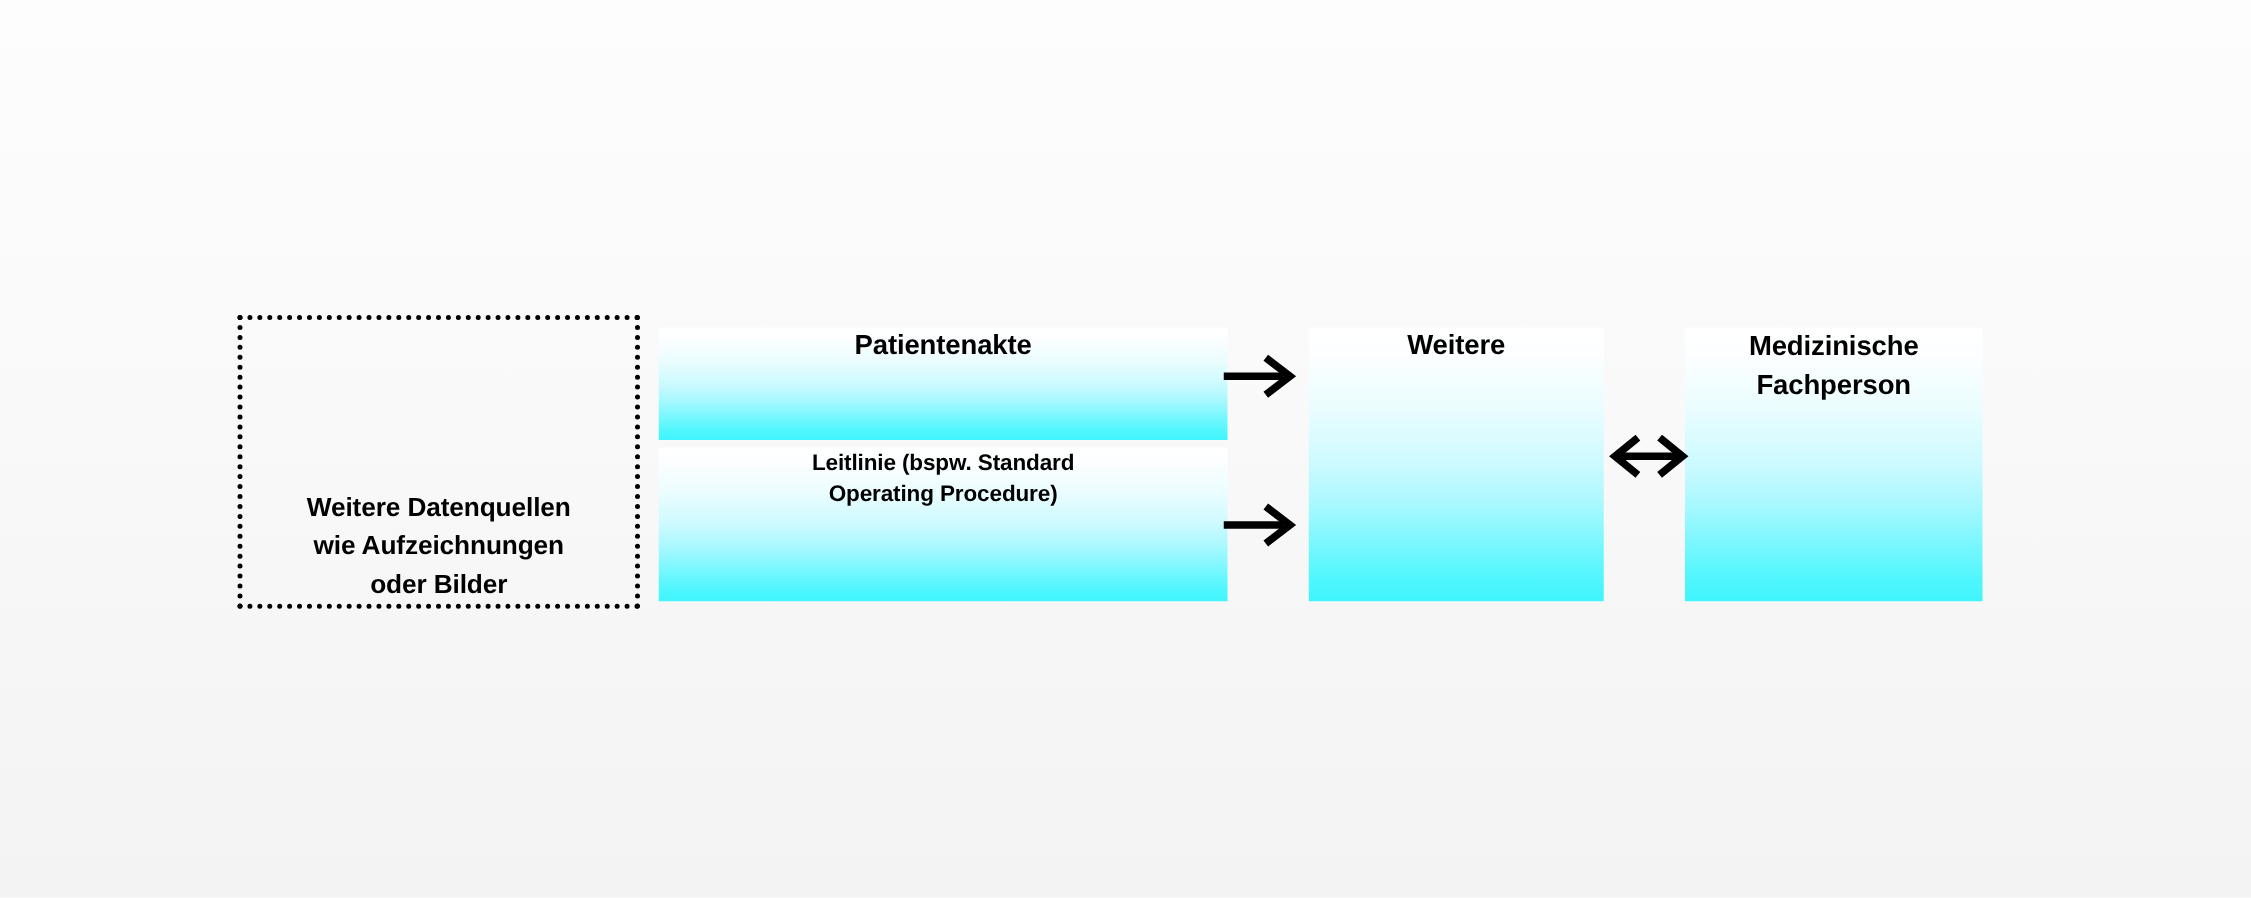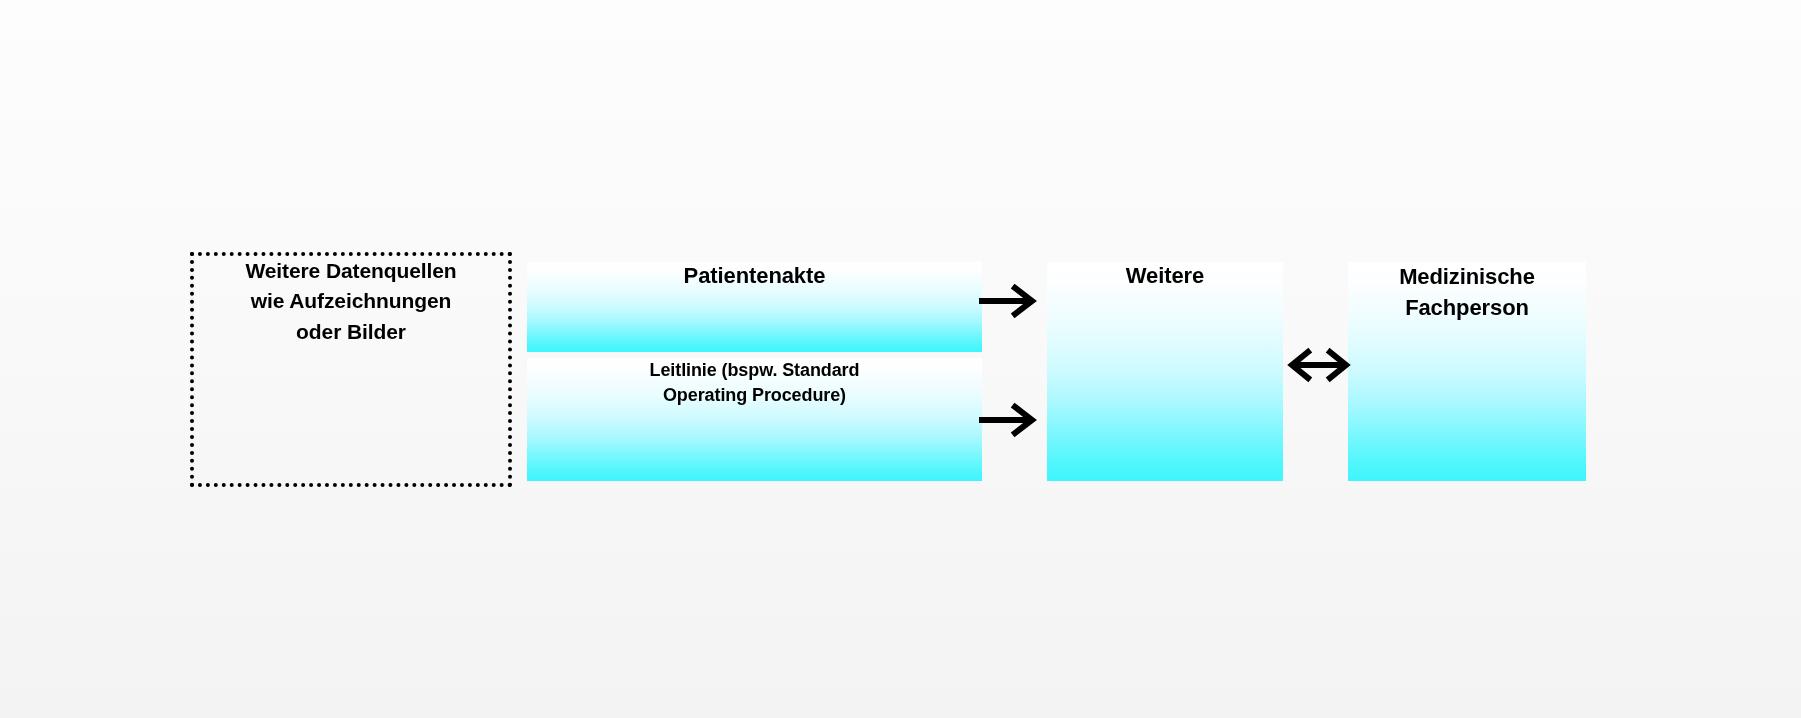--- a/index.html
+++ b/index.html
@@ -36,21 +36,21 @@
 
   
   .dotted-box {
     position: absolute;
     left: 190px;
     top: 252px;
     width: 322px;
     height: 235px;
     box-sizing: border-box;
     display: flex;
-    align-items: flex-start;
+    align-items: flex-end;
     justify-content: center;
     background: transparent;
     border: 4px dotted #000000;
   }
   .dotted-box .node-label {
     font-size: 21px;
     line-height: 1.45;
   }
 
   

